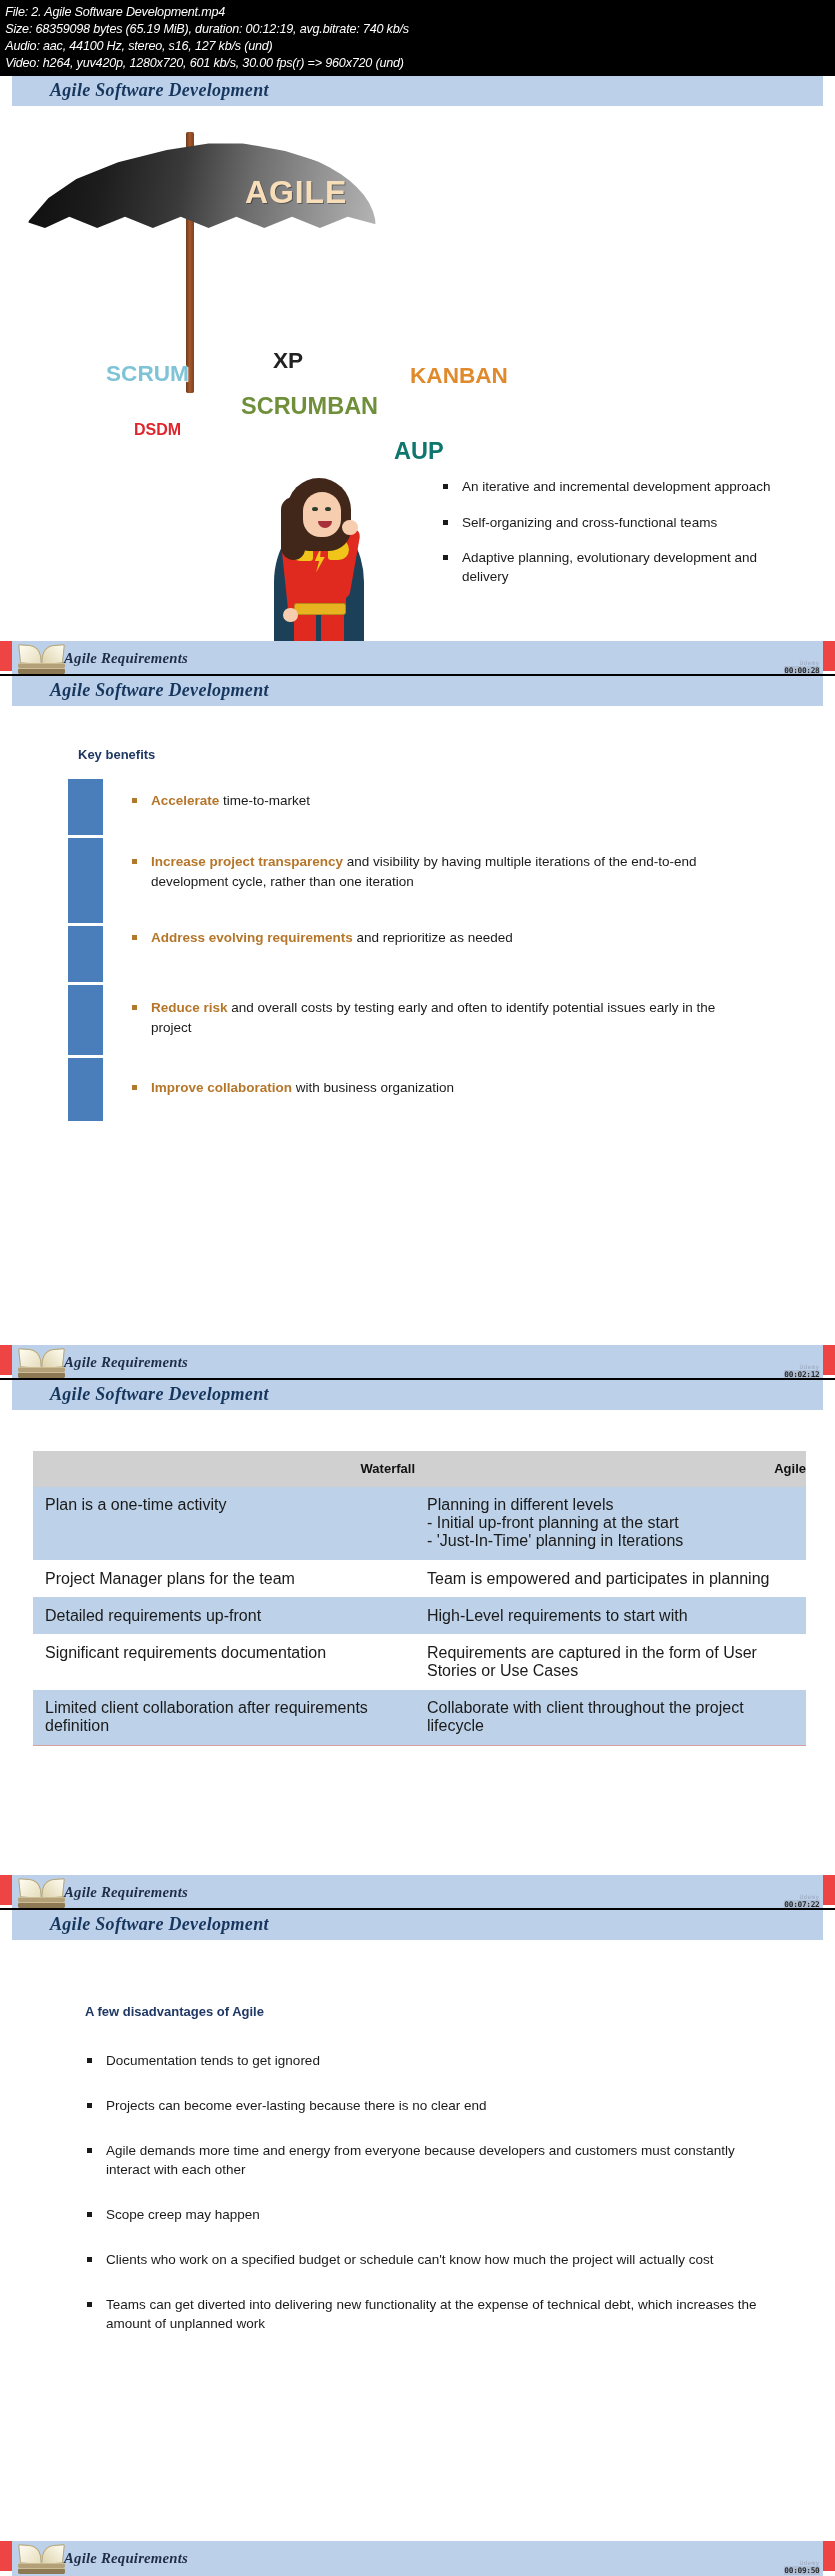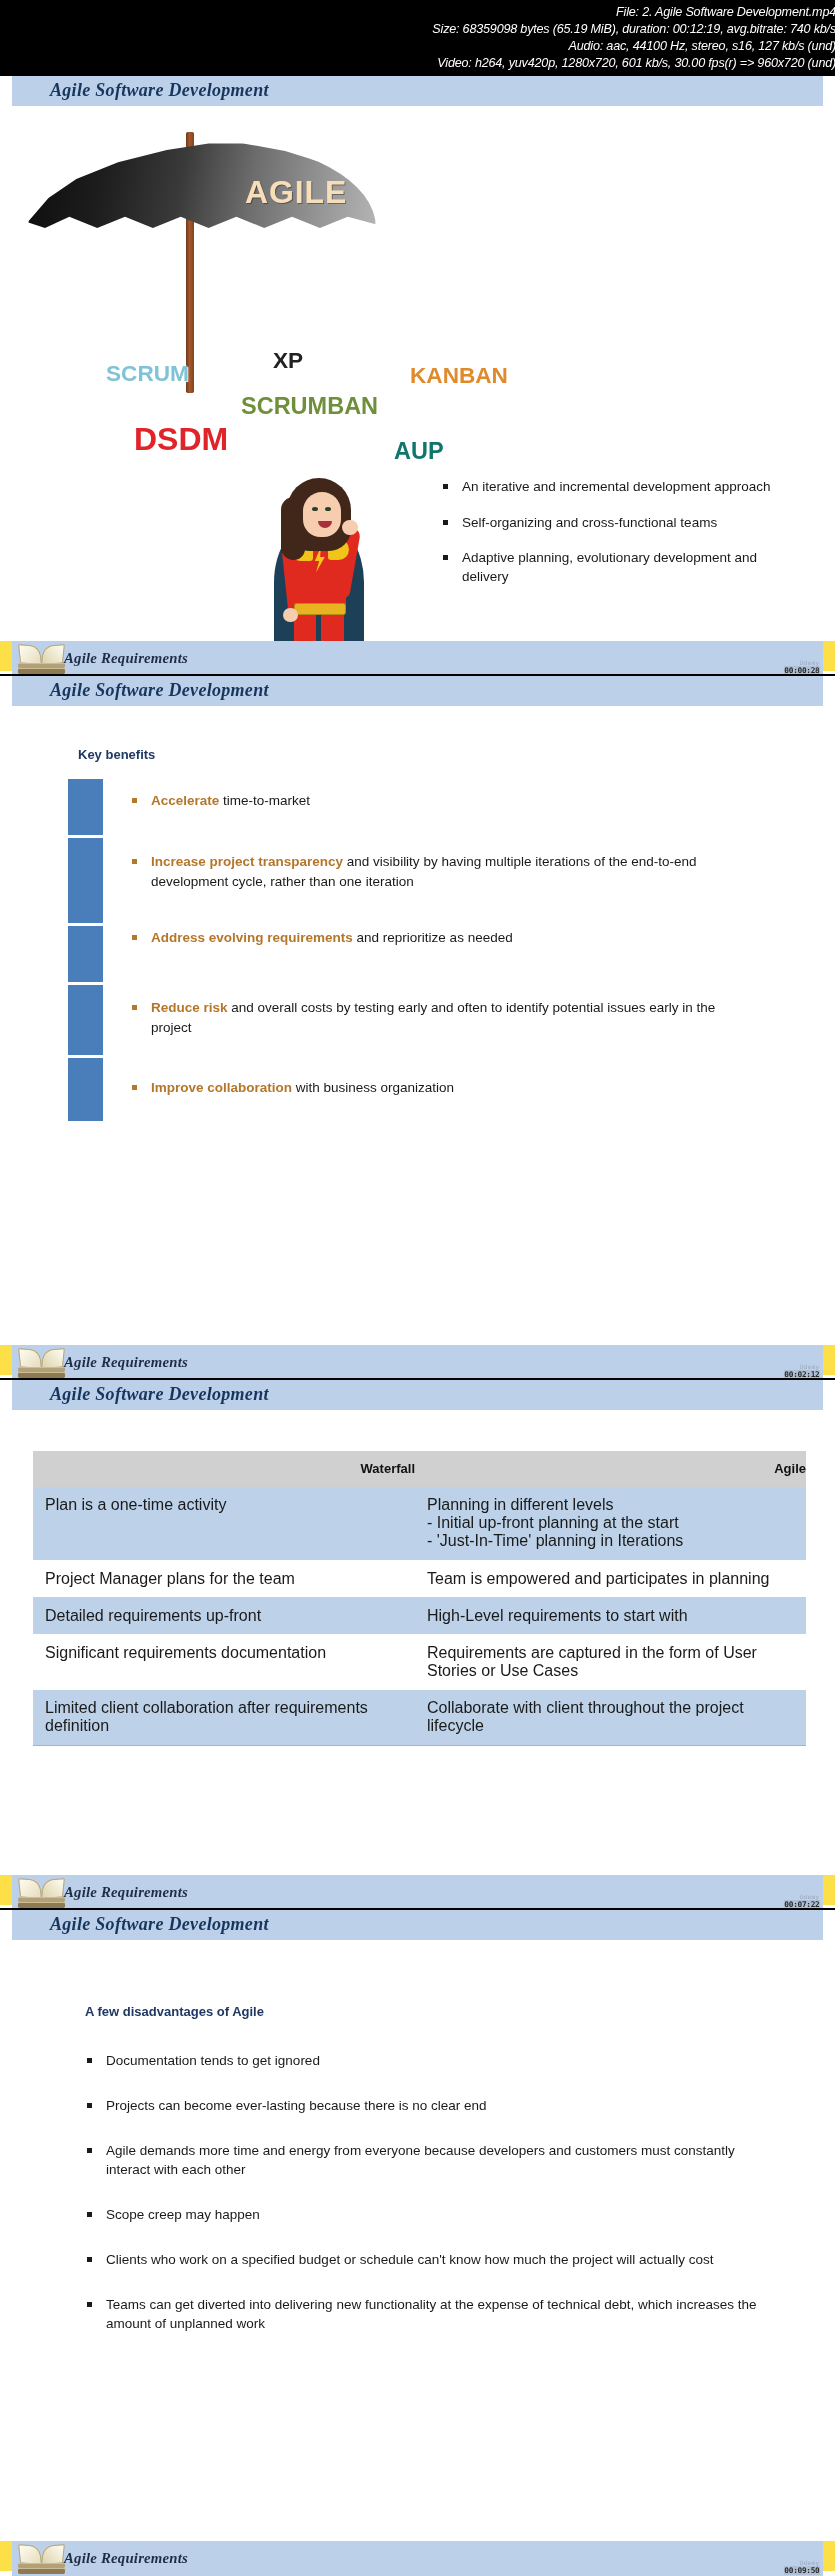--- a/index.html
+++ b/index.html
@@ -9,38 +9,38 @@
     font-family: "Liberation Sans", sans-serif;
   }
   body { width: 836px; height: 2576px; position: relative; overflow: hidden; }
 
   
   .mediainfo {
     position: absolute; left: 0; top: 0; width: 836px; height: 76px;
     background: #000000; color: #ffffff;
     font-family: "Liberation Sans", sans-serif;
     font-style: italic; font-size: 12.6px; line-height: 17px;
-    padding: 3.5px 0 0 5.2px; letter-spacing: -0.2px; white-space: nowrap; text-align: right;
+    padding: 3.5px 0 0 5.2px; letter-spacing: -0.2px; white-space: nowrap;
   }
   .mediainfo div { height: 17px; }
 
   
   .slide { position: absolute; left: 0; width: 836px; background: #ffffff; overflow: hidden; }
   .slide-inner { position: absolute; left: 12px; top: 0; width: 811px; height: 100%; background:#fff; }
 
   .slide-title {
     position: absolute; left: 12px; width: 811px; height: 29.5px;
     background: #bdd0ea; color: #17365d;
     font-family: "Liberation Serif", serif;
     font-style: italic; font-weight: bold; font-size: 18px;
     line-height: 29.5px; padding-left: 38px; letter-spacing: 0.3px;
   }
 
   
-  .footer-strip { position: absolute; left: 0; width: 836px; height: 30px; background: #fde047; }
+  .footer-strip { position: absolute; left: 0; width: 836px; height: 30px; background: #ef4444; }
   .footer-bar {
     position: absolute; left: 12px; top: 0; width: 811px; height: 35px;
     background: #bdd0ea;
   }
   .footer-label {
     position: absolute; left: 52px; top: 0; height: 35px; line-height: 35px;
     font-family: "Liberation Serif", serif; font-style: italic; font-weight: bold;
     font-size: 14.8px; color: #1f2d46; letter-spacing: 0.2px;
   }
   .book-icon {
@@ -93,21 +93,21 @@
     font-size:32px; font-weight:bold; color:#f8ddb9;
     font-family:"Liberation Sans", sans-serif; letter-spacing:0.9px;
     text-shadow: 0.9px 0.9px 0 rgba(0,0,0,.35);
   }
   .meth { position:absolute; font-family:"Liberation Sans", sans-serif; font-weight:bold;
           text-shadow: 0.9px 0.9px 0.9px rgba(255,255,255,.95), -0.9px -0.9px 0.9px rgba(255,255,255,.7); }
   .m-scrum   { left:94px; top:255px; font-size:22.6px; color:#7fc3d6; }
   .m-xp      { left:261px; top:242px; font-size:22.6px; color:#222222; }
   .m-kanban  { left:398px; top:257px; font-size:22.6px; color:#e08a2c; }
   .m-scrumban{ left:229px; top:287px; font-size:23.5px; color:#6f8f3a; }
-  .m-dsdm    { left:122px; top:315px; font-size:32px; color:#e0252a; }
+  .m-dsdm    { left:122px; top:315px; font-size:16px; color:#e0252a; }
   .m-aup     { left:382px; top:332px; font-size:23.5px; color:#0f766e; }
 
   
   .hero { position:absolute; left:252px; top:365px; width:111px; height:271px; }
   .h-cape { position:absolute; left:10.4px; top:50px; width:90px; height:174px;
             background:#1d4059; border-radius:43px 43px 24px 24px/61px 61px 14px 14px; }
   .h-hair { position:absolute; left:22.6px; top:7px; width:64px; height:73px;
             background:#40271a; border-radius:35px 35px 24px 24px; z-index:4; }
   .h-hairL{ position:absolute; left:17.4px; top:26px; width:24px; height:63px;
             background:#40271a; border-radius:15.6px 5.2px 14px 15.6px; z-index:4; }

